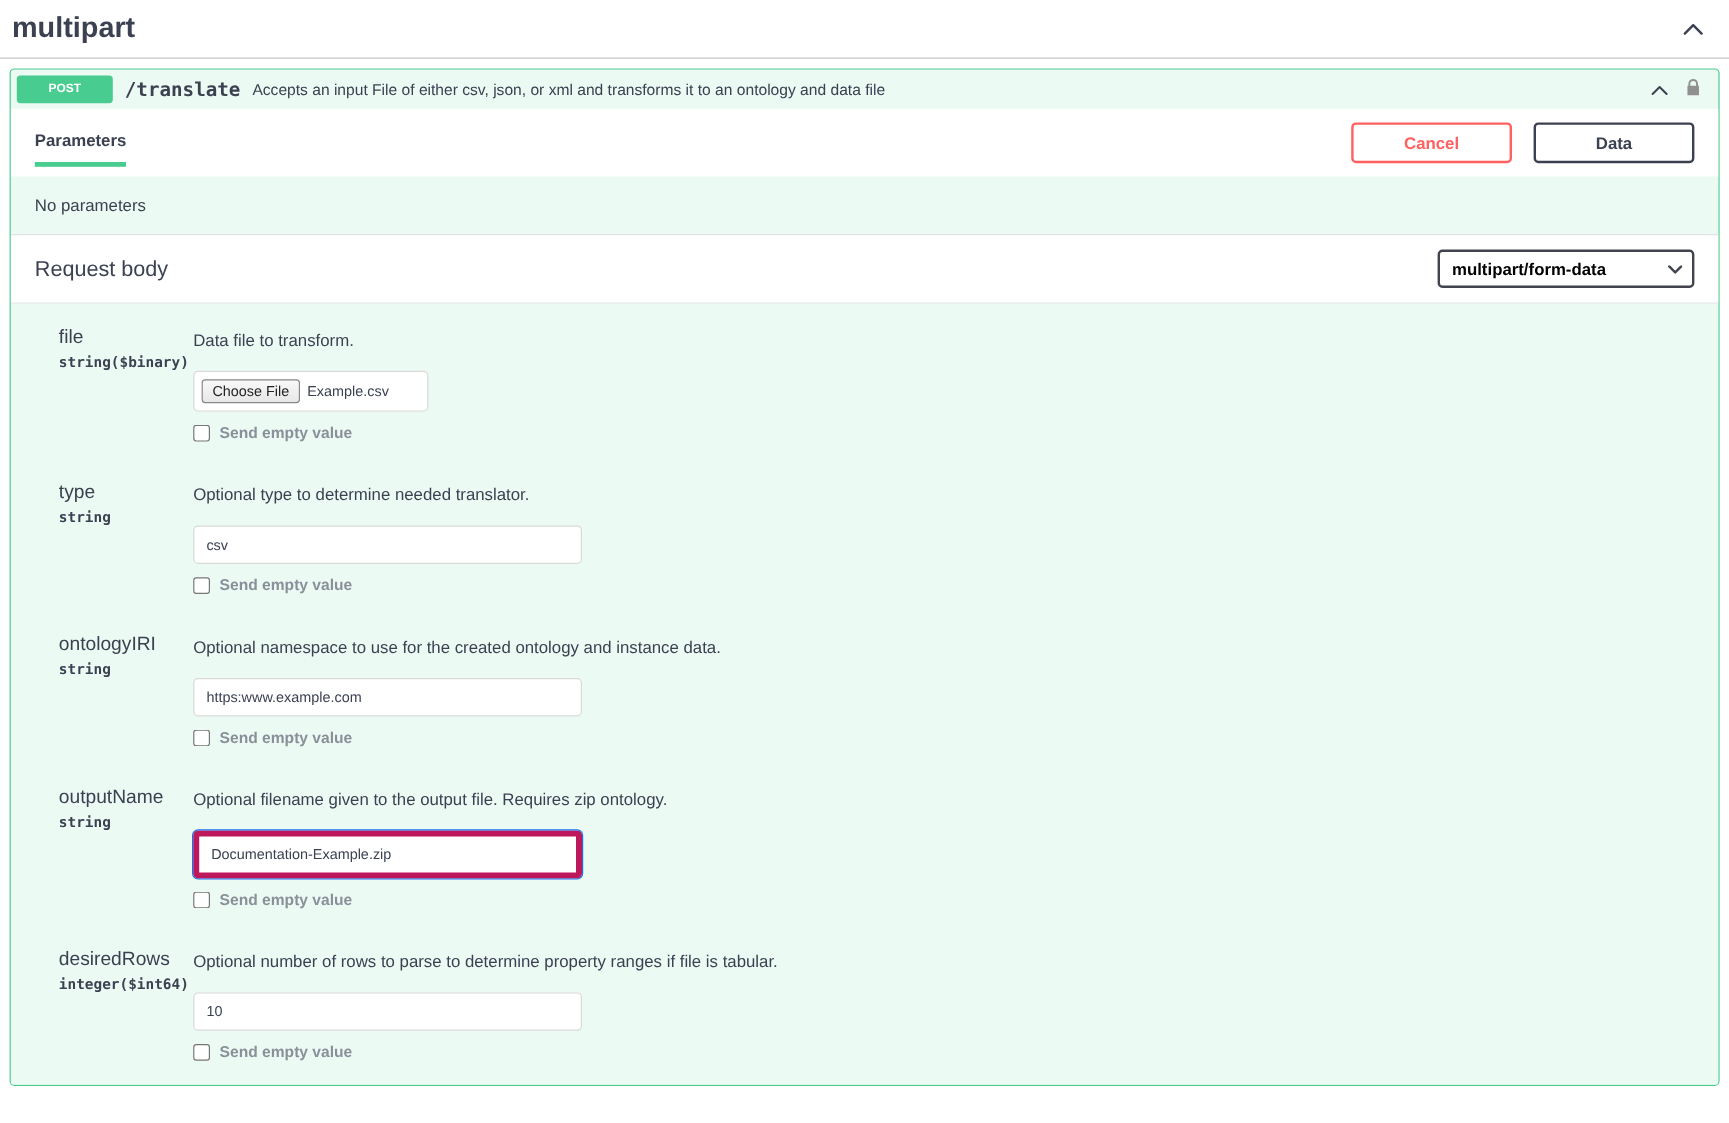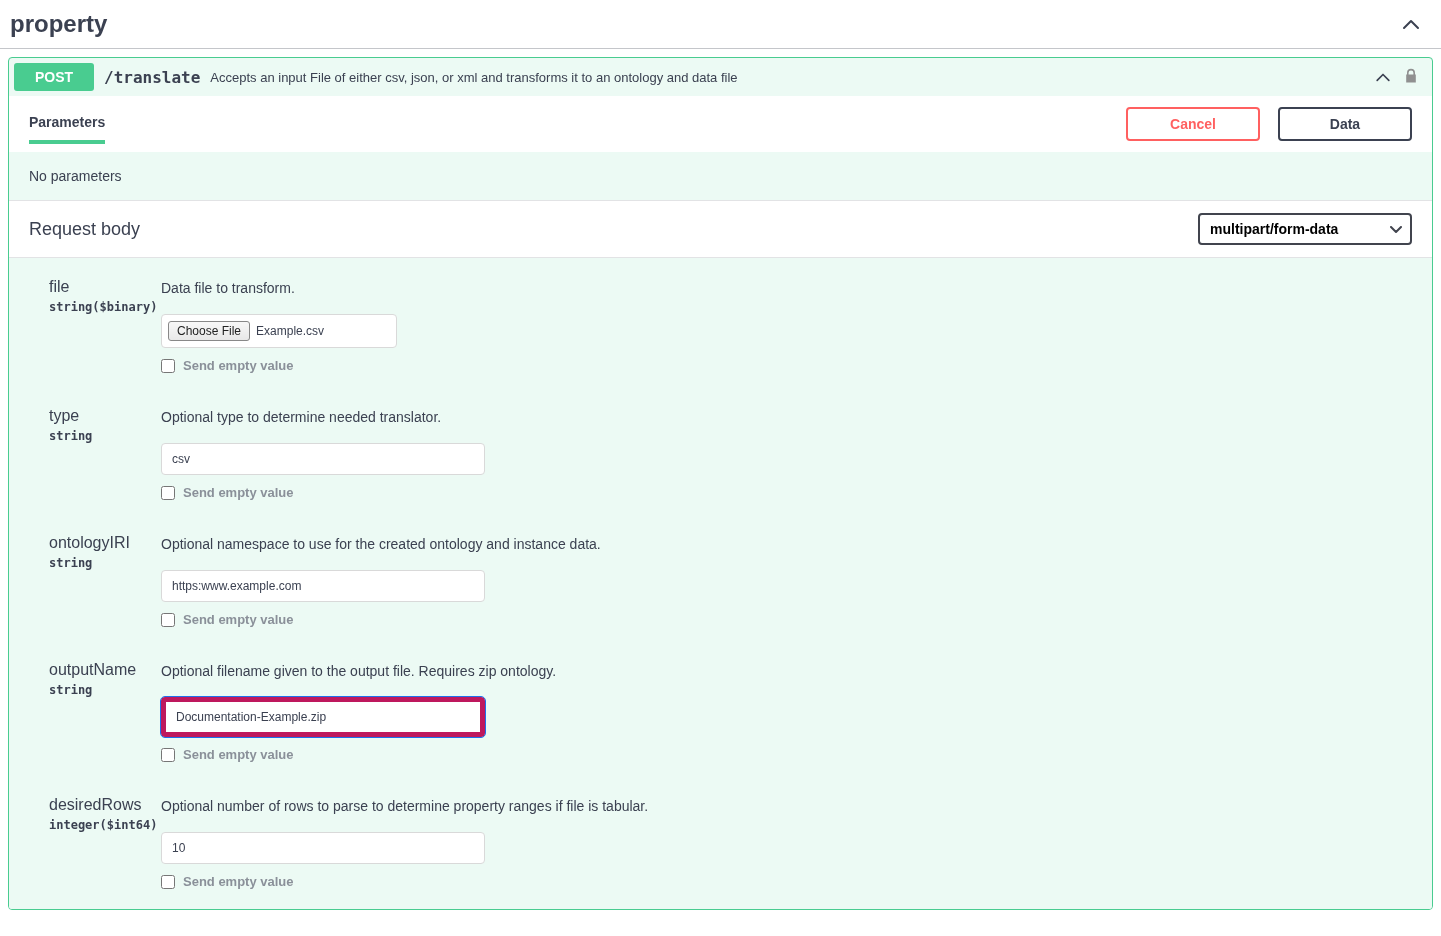--- a/index.html
+++ b/index.html
@@ -42,21 +42,21 @@
   display: flex;
   align-items: center;
   padding: 5px;
   gap: 10px;
   cursor: pointer;
 }
 .method-badge {
   background: #49cc90;
   color: #fff;
   font-weight: 700;
-  font-size: 14px;
+  font-size: 10px;
   padding: 6px 0;
   width: 80px;
   text-align: center;
   border-radius: 3px;
 }
 .opblock-path {
   font-family: ui-monospace, Menlo, Monaco, Consolas, monospace;
   font-weight: 700;
   font-size: 16px;
   color: #3b4151;
@@ -179,21 +179,21 @@
   color: #3b4151;
   margin-bottom: 18px;
   margin-top: 2px;
 }
 .file-input-wrap {
   display: flex;
   align-items: stretch;
   background: #fff;
   border: 1px solid #d9d9d9;
   border-radius: 4px;
-  width: 236px;
+  width: 196px;
   padding: 6px;
   margin-bottom: 10px;
 }
 .choose-file-btn {
   font-size: 12px;
   padding: 2px 8px;
   border: 1px solid #888;
   border-radius: 3px;
   background: linear-gradient(#f8f8f8,#e8e8e8);
   cursor: pointer;
@@ -233,21 +233,21 @@
 .empty-row label {
   font-size: 13px;
   font-weight: 700;
   color: #8a9099;
 }
 </style>
 </head>
 <body>
 
 <div class="section-header">
-  <h2>property</h2>
+  <h2>multipart</h2>
   <span class="chevron">
     <svg width="18" height="12" viewBox="0 0 18 12" fill="none">
         <path d="M2 10 L9 3 L16 10" stroke-width="2" stroke-linecap="round" stroke-linejoin="round"></path>
       </svg>
   </span>
 </div>
 
 <div class="opblock-wrapper">
   <div class="opblock">
     <div class="opblock-summary">

